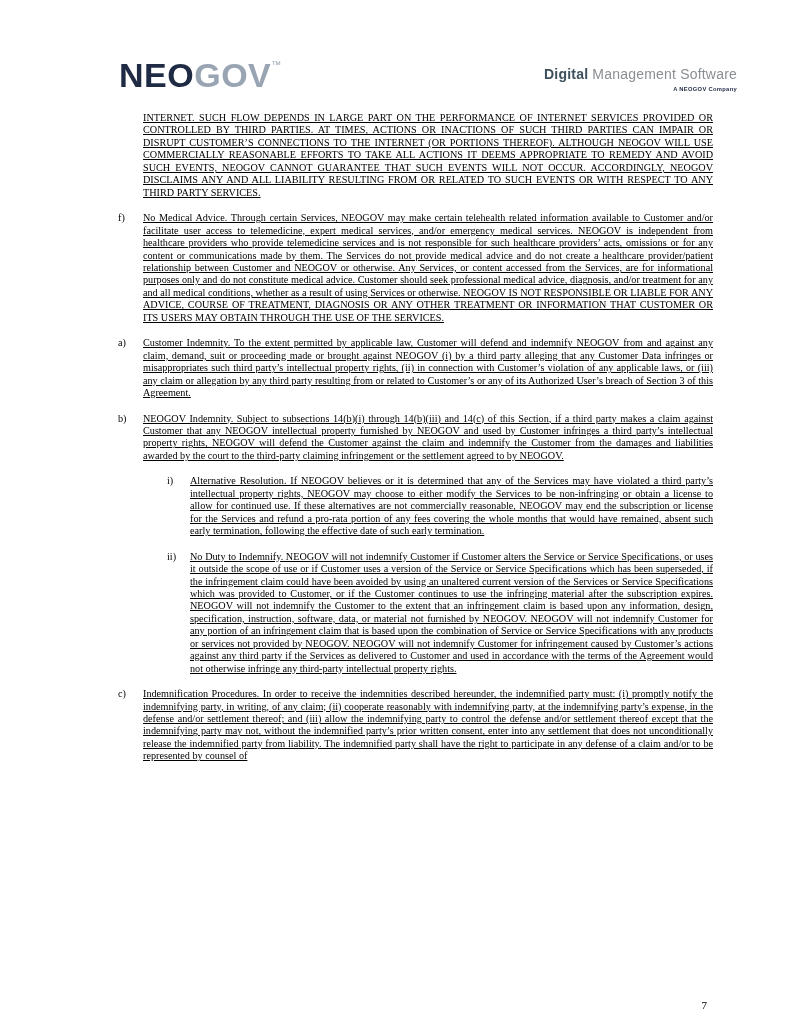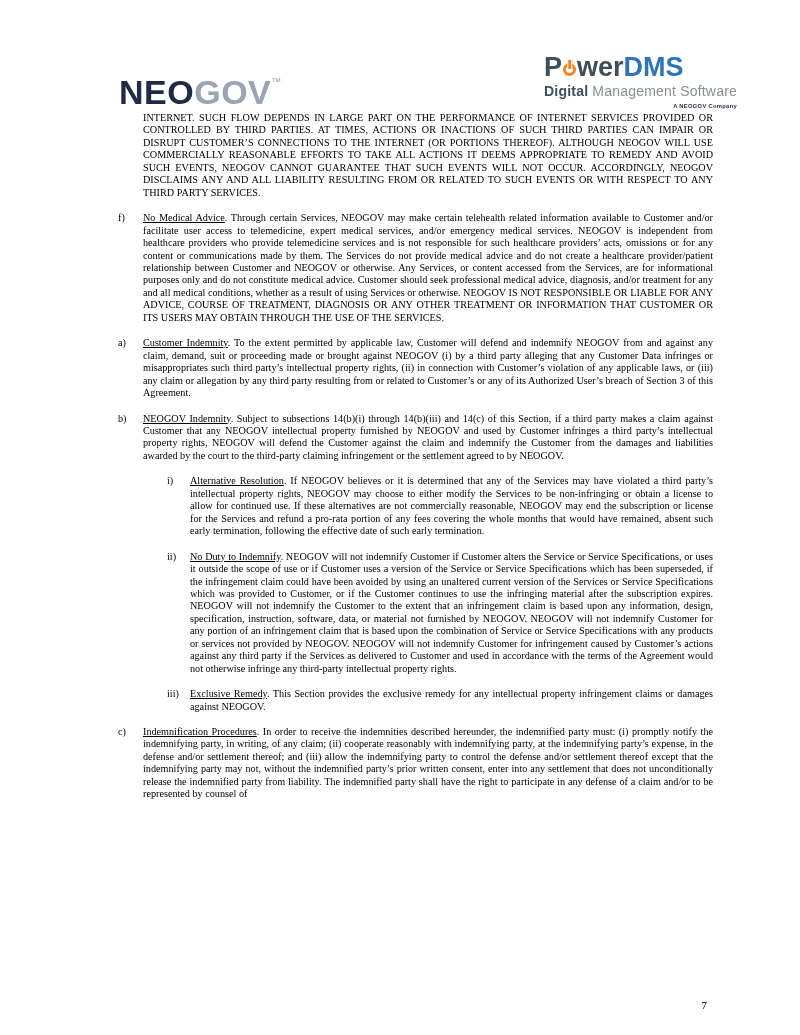--- a/index.html
+++ b/index.html
@@ -41,21 +41,21 @@
   .pdms-tagline { font-size:14px; margin-top:2px; color:#8a8f94; letter-spacing:0.2px; }
   .pdms-tagline b { color:#3d4f5c; }
   .pdms-company {
     font-size:5.8px; font-weight:bold; color:#1f2a44;
     text-align:right; margin-top:4px; letter-spacing:0.3px;
   }
 
   
   .content {
     position:absolute; top:112px; left:95px; width:618px;
-    font-size:10.2px; line-height:12.45px; text-align:justify;
+    font-size:10.2px; line-height:12.45px; text-align:justify;text-decoration:underline;
   }
   .block { margin-bottom:13px; }
   .indent-cont { margin-left:48px; }           
   .li-letter { position:relative; padding-left:48px; }
   .li-letter .marker { position:absolute; left:23px; top:0; }
   .li-roman { position:relative; padding-left:95px; }
   .li-roman .marker { position:absolute; left:72px; top:0; }
   .li-num .marker { padding-right:10px; }
   .u { text-decoration:underline; }
 
@@ -69,23 +69,20 @@
 
 <div class="page">
 
   <div class="header">
 
     <div class="neogov-logo">
       <span class="neogov-neo">NEO</span><span class="neogov-gov">GOV</span><span class="neogov-tm">™</span>
     </div>
 
     <div class="powerdms-logo">
-      <div class="pdms-word">
-        <span class="pdms-dark">P</span><span class="power-o"></span><span class="pdms-dark">wer</span><span class="pdms-blue">DMS</span>
-      </div>
       <div class="pdms-tagline">
         <b>Digital</b><span> Management Software</span>
       </div>
       <div class="pdms-company">A NEOGOV Company</div>
     </div>
 
   </div>
 
   <div class="content">
 
@@ -110,24 +107,20 @@
     <div class="block li-roman">
       <span class="marker">i)</span>
       <span class="u">Alternative Resolution</span><span>. If NEOGOV believes or it is determined that any of the Services may have violated a third party’s intellectual property rights, NEOGOV may choose to either modify the Services to be non-infringing or obtain a license to allow for continued use. If these alternatives are not commercially reasonable, NEOGOV may end the subscription or license for the Services and refund a pro-rata portion of any fees covering the whole months that would have remained, absent such early termination, following the effective date of such early termination.</span>
     </div>
 
     <div class="block li-roman">
       <span class="marker">ii)</span>
       <span class="u">No Duty to Indemnify</span><span>. NEOGOV will not indemnify Customer if Customer alters the Service or Service Specifications, or uses it outside the scope of use or if Customer uses a version of the Service or Service Specifications which has been superseded, if the infringement claim could have been avoided by using an unaltered current version of the Services or Service Specifications which was provided to Customer, or if the Customer continues to use the infringing material after the subscription expires. NEOGOV will not indemnify the Customer to the extent that an infringement claim is based upon any information, design, specification, instruction, software, data, or material not furnished by NEOGOV. NEOGOV will not indemnify Customer for any portion of an infringement claim that is based upon the combination of Service or Service Specifications with any products or services not provided by NEOGOV. NEOGOV will not indemnify Customer for infringement caused by Customer’s actions against any third party if the Services as delivered to Customer and used in accordance with the terms of the Agreement would not otherwise infringe any third-party intellectual property rights.</span>
     </div>
 
-    <div class="block li-roman">
-      <span class="marker">iii)</span>
-      <span class="u">Exclusive Remedy</span><span>. This Section provides the exclusive remedy for any intellectual property infringement claims or damages against NEOGOV.</span>
-    </div>
 
     <div class="block li-letter">
       <span class="marker">c)</span>
       <span class="u">Indemnification Procedures</span><span>. In order to receive the indemnities described hereunder, the indemnified party must: (i) promptly notify the indemnifying party, in writing, of any claim; (ii) cooperate reasonably with indemnifying party, at the indemnifying party’s expense, in the defense and/or settlement thereof; and (iii) allow the indemnifying party to control the defense and/or settlement thereof except that the indemnifying party may not, without the indemnified party’s prior written consent, enter into any settlement that does not unconditionally release the indemnified party from liability. The indemnified party shall have the right to participate in any defense of a claim and/or to be represented by counsel of</span>
     </div>
 
   </div>
 
   <div class="page-number">7</div>
 

